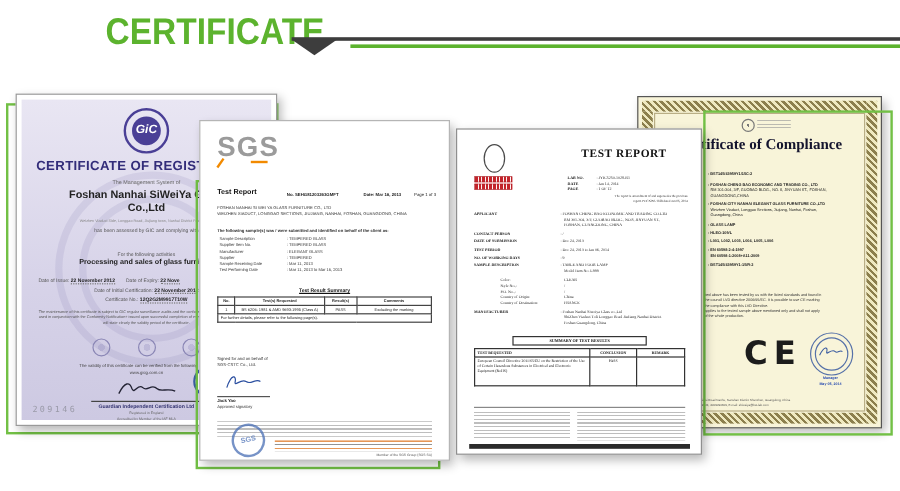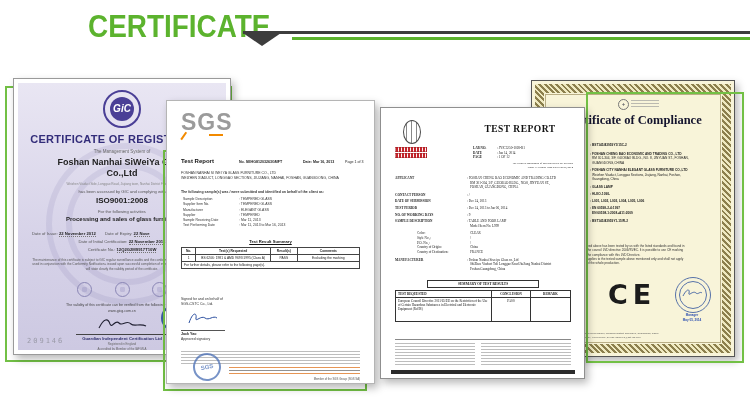--- a/index.html
+++ b/index.html
@@ -77,21 +77,20 @@
       <div class="c1-wm" style="left:48px;top:80px;width:110px;height:110px;"></div>
 
       <div class="gic-ring" style="left:85px;top:7px;"></div>
       <div class="gic-core" style="left:92px;top:14px;">GiC</div>
 
       <div class="abs ctr" style="left:0;top:50px;width:100%;font-size:11px;font-weight:bold;color:#332d7a;letter-spacing:.3px;">CERTIFICATE OF REGISTRATION</div>
       <div class="abs ctr" style="left:0;top:66px;width:100%;font-size:4.5px;color:#666;">The Management System of</div>
       <div class="abs ctr" style="left:33px;top:74px;width:142px;font-size:9px;font-weight:bold;color:#222;line-height:1.2;">Foshan Nanhai SiWeiYa Glass Co.,Ltd</div>
       <div class="abs ctr" style="left:4px;top:99px;width:200px;font-size:3.1px;color:#888;">Weizhen Viaduct Side, Longgao Road, Jiujiang town, Nanhai District Foshan City</div>
       <div class="abs ctr" style="left:0;top:106px;width:100%;font-size:4.2px;color:#555;">has been assessed by GIC and complying with</div>
-      <div class="abs ctr" style="left:0;top:113px;width:100%;font-size:8px;font-weight:bold;color:#222;">ISO9001:2008</div>
       <div class="abs ctr" style="left:0;top:126px;width:100%;font-size:4.2px;color:#555;">For the following activities</div>
       <div class="abs ctr" style="left:0;top:133px;width:100%;font-size:6px;font-weight:bold;color:#222;">Processing and sales of glass furniture</div>
 
       <div class="abs" style="left:14px;top:148px;width:200px;font-size:4.2px;color:#444;">
         <span class="lbl">Date of Issue:</span>
         <span class="dotv">22 November 2012</span>
         <span class="lbl" style="margin-left:8px;">Date of Expiry:</span>
         <span class="dotv">22 Nove</span>
       </div>
       <div class="abs ctr" style="left:0;top:156px;width:100%;font-size:4.2px;color:#444;">
@@ -285,21 +284,21 @@
     </div>
 
     <div class="abs" style="left:55px;top:163px;width:136px;">
       <div style="font-size:3.1px;color:#333;line-height:1.4;">bed above has been tested by us with the listed standards and found in</div>
       <div style="font-size:3.1px;color:#333;line-height:1.4;">the council LVD directive 2006/95/EC. It is possible to use CE marking</div>
       <div style="font-size:3.1px;color:#333;line-height:1.4;">the compliance with this LVD Directive.</div>
       <div style="font-size:3.1px;color:#333;line-height:1.4;">applies to the tested sample above mentioned only and shall not apply</div>
       <div style="font-size:3.1px;color:#333;line-height:1.4;">of the whole production.</div>
     </div>
 
-    <div class="abs ce" style="left:76px;top:198px;text-align:center;">CE</div>
+    <div class="abs ce" style="left:88px;top:198px;text-align:center;">CE</div>
 
     <div class="c4-stamp" style="left:143px;top:196px;"></div>
     <svg class="abs" style="left:149px;top:205px;" width="22" height="14" viewBox="0 0 22 14">
       <path d="M2 10 C6 2 9 3 8 7 C7 11 12 4 15 7 C17 9 19 5 21 7" fill="none" stroke="#3a5ba0" stroke-width="0.9"></path>
     </svg>
     <div class="abs ctr" style="left:138px;top:232px;width:44px;font-size:3px;font-weight:bold;color:#2a4db0;">Manager</div>
     <div class="abs ctr" style="left:138px;top:236.5px;width:44px;font-size:3px;font-weight:bold;color:#2a4db0;">May 05, 2014</div>
 
     <div class="abs" style="left:18px;top:246px;font-size:2.8px;font-weight:bold;color:#444;">Technology Co., Ltd.</div>
     <div class="abs" style="left:18px;top:250.5px;width:168px;font-size:2.5px;color:#555;">Zhineng Industrial Park Guanhaiwei Road Nanhu, Nanshan District Shenzhen, Guangdong, China</div>

